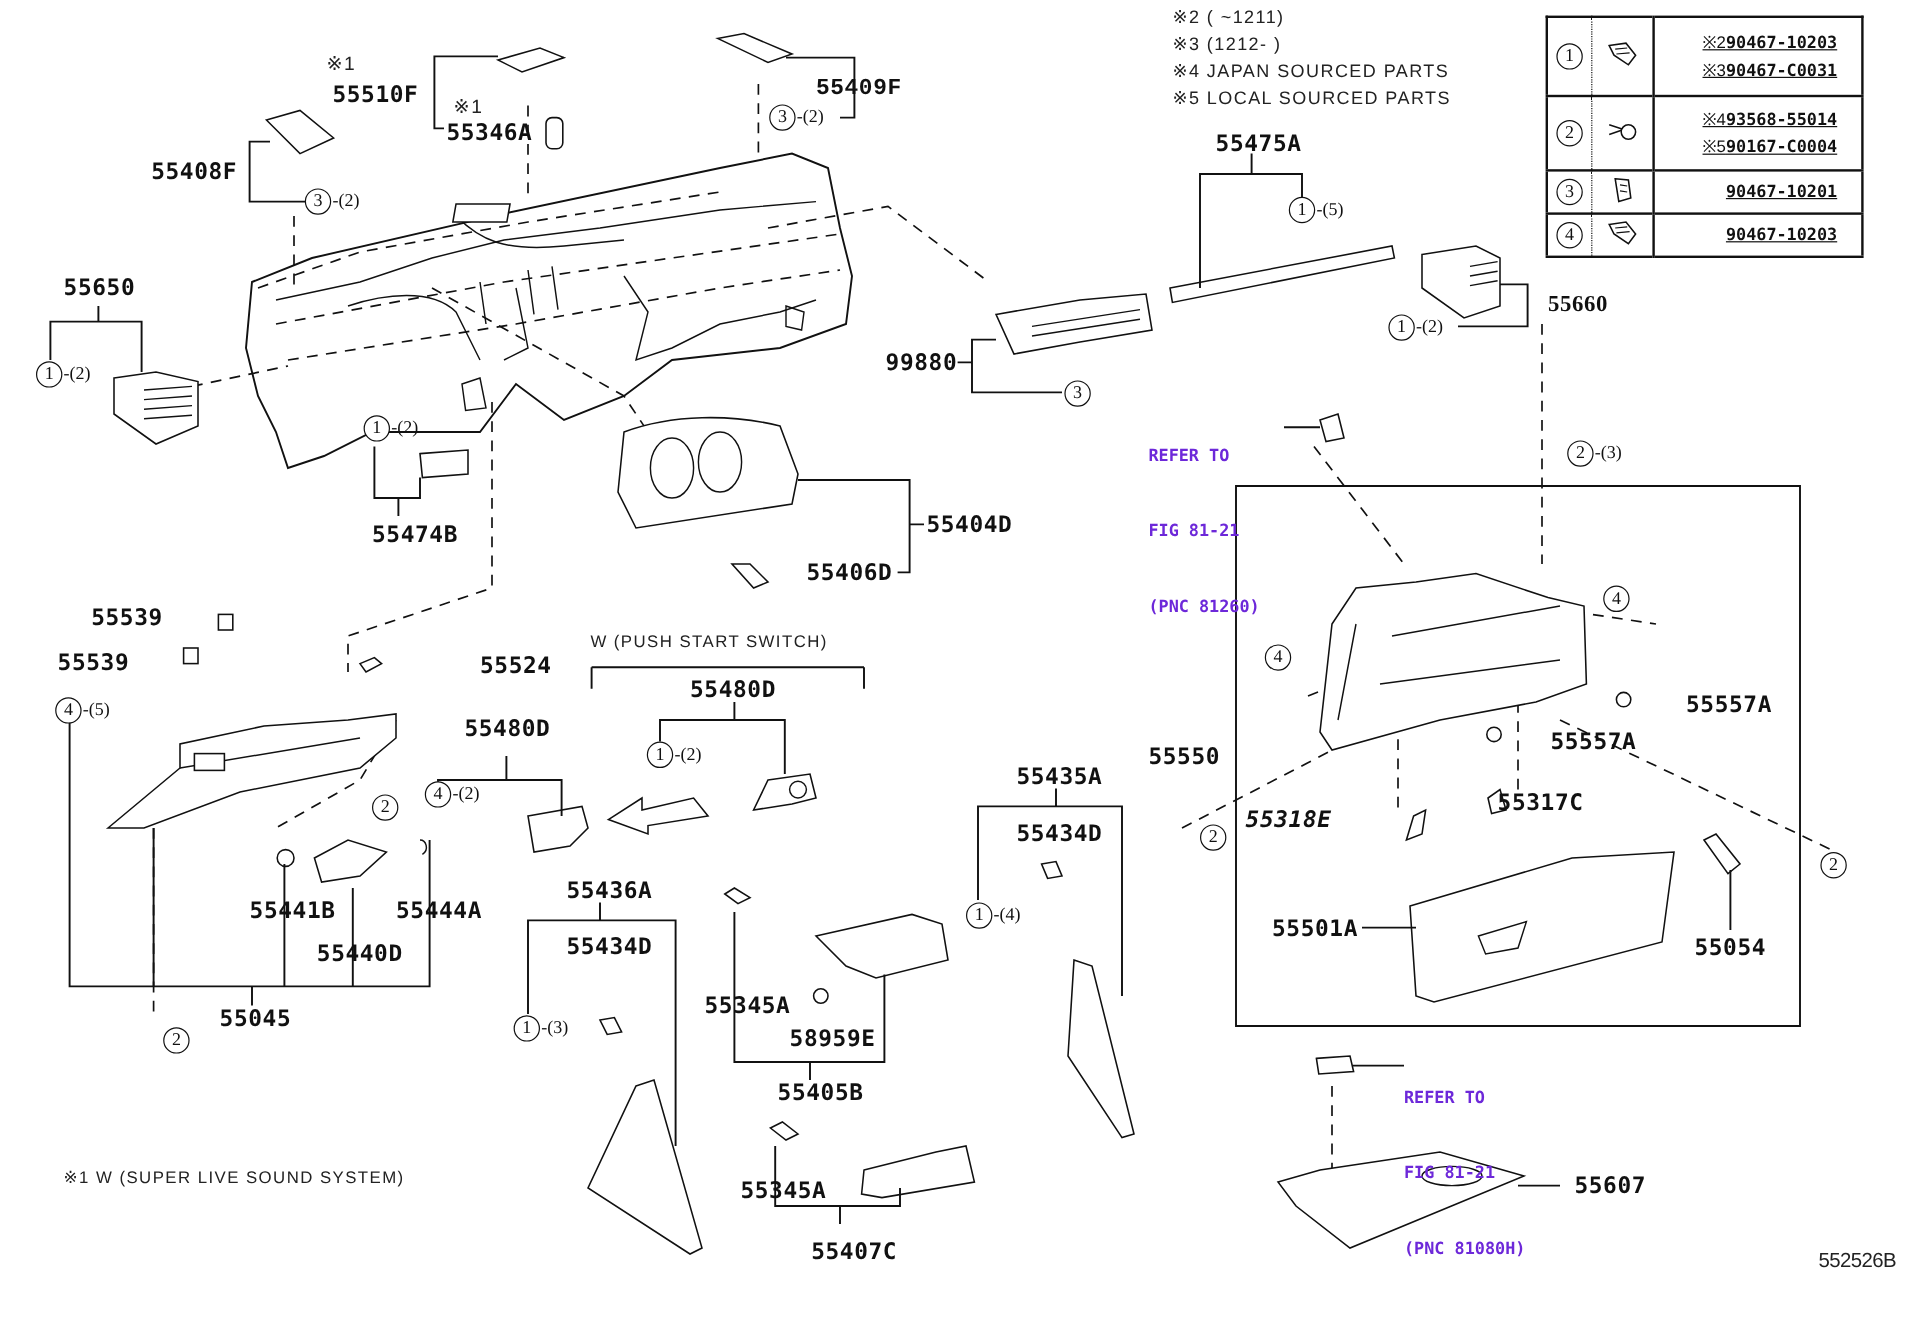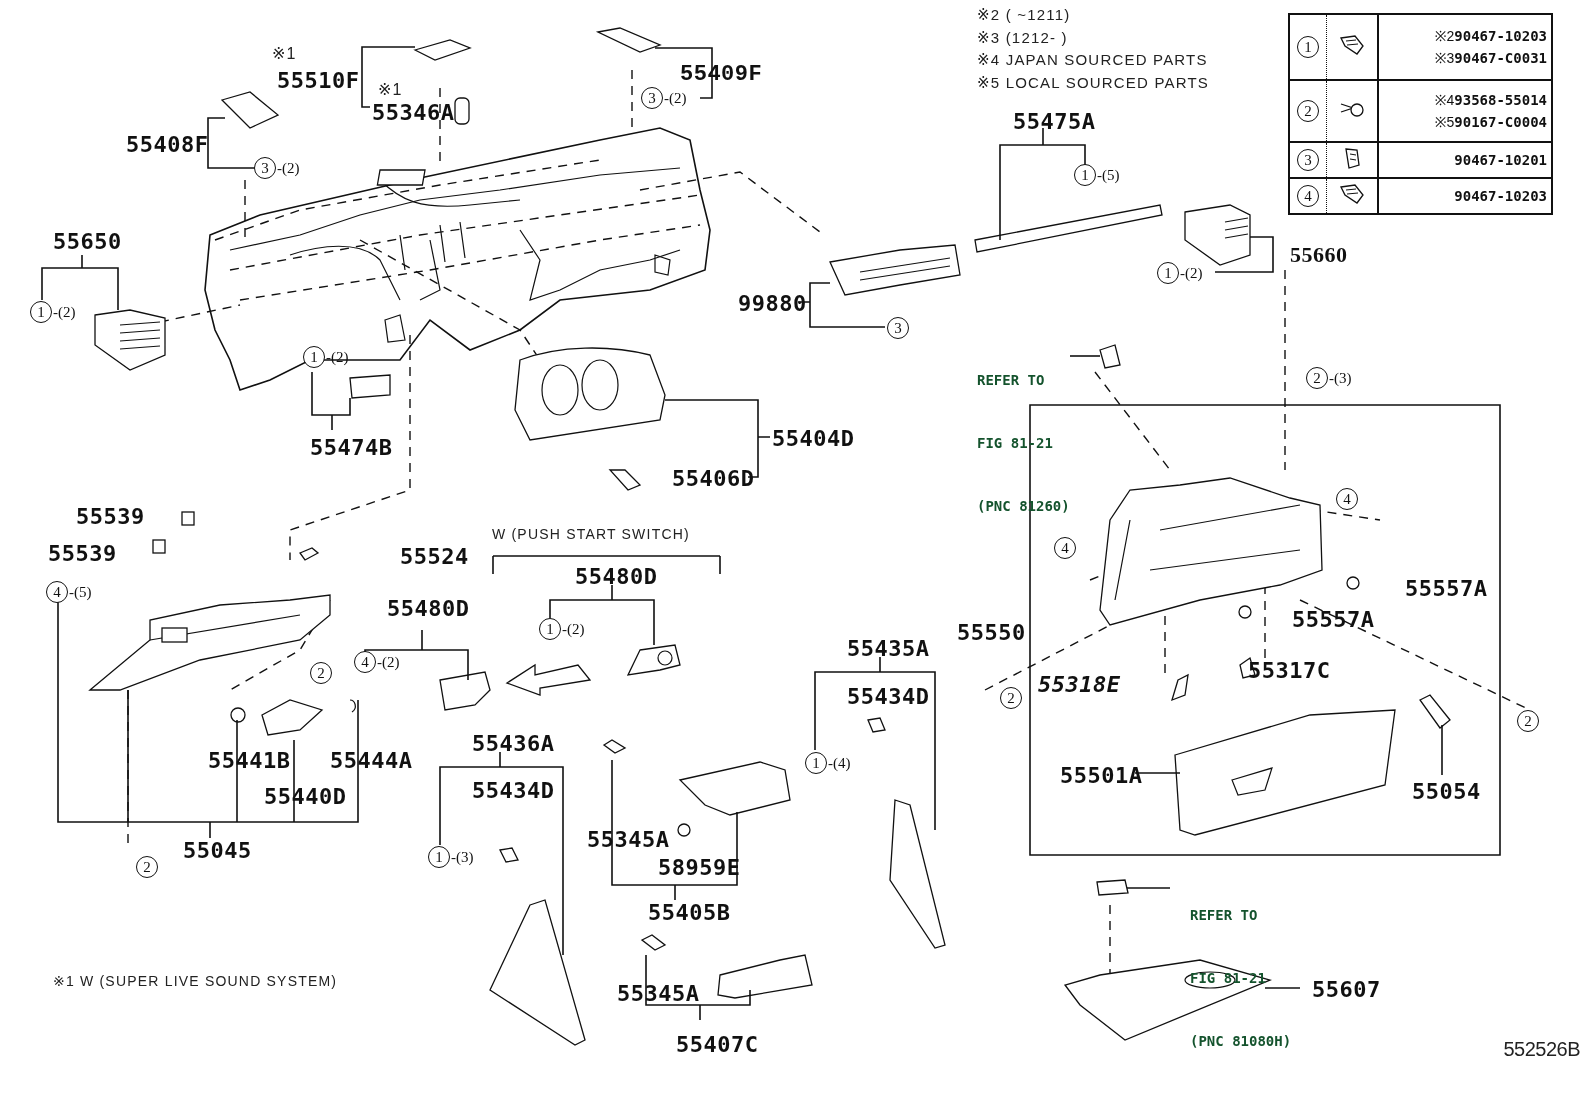--- a/index.html
+++ b/index.html
@@ -1,31 +1,31 @@
 <!DOCTYPE html>
 <html><head>
 <meta charset="utf-8">
 <style>
   html,body{margin:0;padding:0;background:#ffffff;}
   body{width:1592px;height:1099px;position:relative;overflow:hidden;font-family:"DejaVu Serif",serif;color:#111;}
   #canvas{position:absolute;left:0;top:0;width:1592px;height:1099px;}
-  .pn{position:absolute;font-family:"DejaVu Sans Mono","Liberation Mono",monospace;font-weight:bold;font-size:22px;letter-spacing:0.5px;color:#111;white-space:nowrap;line-height:1;}
+  .pn{position:absolute;font-family:"DejaVu Sans Mono","Liberation Mono",monospace;font-weight:bold;font-size:19px;letter-spacing:0.5px;color:#111;white-space:nowrap;line-height:1;}
   .note{position:absolute;font-family:"Liberation Sans","DejaVu Sans",sans-serif;font-size:15px;letter-spacing:1.2px;color:#222;white-space:nowrap;line-height:1;}
-  .ref{position:absolute;font-family:"DejaVu Sans Mono","Liberation Mono",monospace;font-weight:bold;font-size:14px;line-height:21px;color:#14532d;white-space:pre;margin-left:20px;}
+  .ref{position:absolute;font-family:"DejaVu Sans Mono","Liberation Mono",monospace;font-weight:bold;font-size:14px;line-height:21px;color:#6d28d9;white-space:pre;}
   .callout{position:absolute;display:flex;align-items:center;white-space:nowrap;}
   .circ{width:22px;height:22px;border:1.5px solid #111;border-radius:50%;display:flex;align-items:center;justify-content:center;font-family:"Liberation Serif","DejaVu Serif",serif;font-size:15px;background:#fff;box-sizing:border-box;}
   .qty{font-family:"Liberation Serif","DejaVu Serif",serif;font-size:15px;margin-left:1px;}
-  .figid{position:absolute;right:12px;bottom:38px;font-family:"Liberation Sans",sans-serif;font-size:20px;letter-spacing:-0.5px;color:#222;}
+  .figid{position:absolute;right:12px;bottom:38px;font-family:"Liberation Sans",sans-serif;font-size:17px;letter-spacing:-0.5px;color:#222;}
   
   #ftable{position:absolute;left:1288px;top:13px;width:265px;border:2px solid #111;border-collapse:collapse;background:#fff;}
   #ftable td{border:1px dotted #111;padding:0;vertical-align:middle;}
   #ftable tr{border-bottom:2px solid #111;}
   #ftable .c1{width:36px;text-align:center;}
   #ftable .c2{width:50px;text-align:center;border-right:2px solid #111;}
-  #ftable .c3{font-family:"DejaVu Sans Mono","Liberation Mono",monospace;font-weight:bold;font-size:14px;text-align:right;padding-right:4px;line-height:22px;}
+  #ftable .c3{font-family:"DejaVu Sans Mono","Liberation Mono",monospace;font-weight:bold;font-size:14px;text-align:right;padding-right:20px;line-height:22px;text-decoration:underline;}
   #ftable .c3 .mk{font-family:"Liberation Sans",sans-serif;font-weight:normal;font-size:14px;}
   #ftable .circ{margin:auto;}
   .line{stroke:#111;stroke-width:1.6;fill:none;}
   .thin{stroke:#111;stroke-width:1.2;fill:none;}
   .dash{stroke:#111;stroke-width:1.4;fill:none;stroke-dasharray:9 7;}
   .part{stroke:#111;stroke-width:1.3;fill:#fff;}
 </style>
 </head>
 <body>
 

